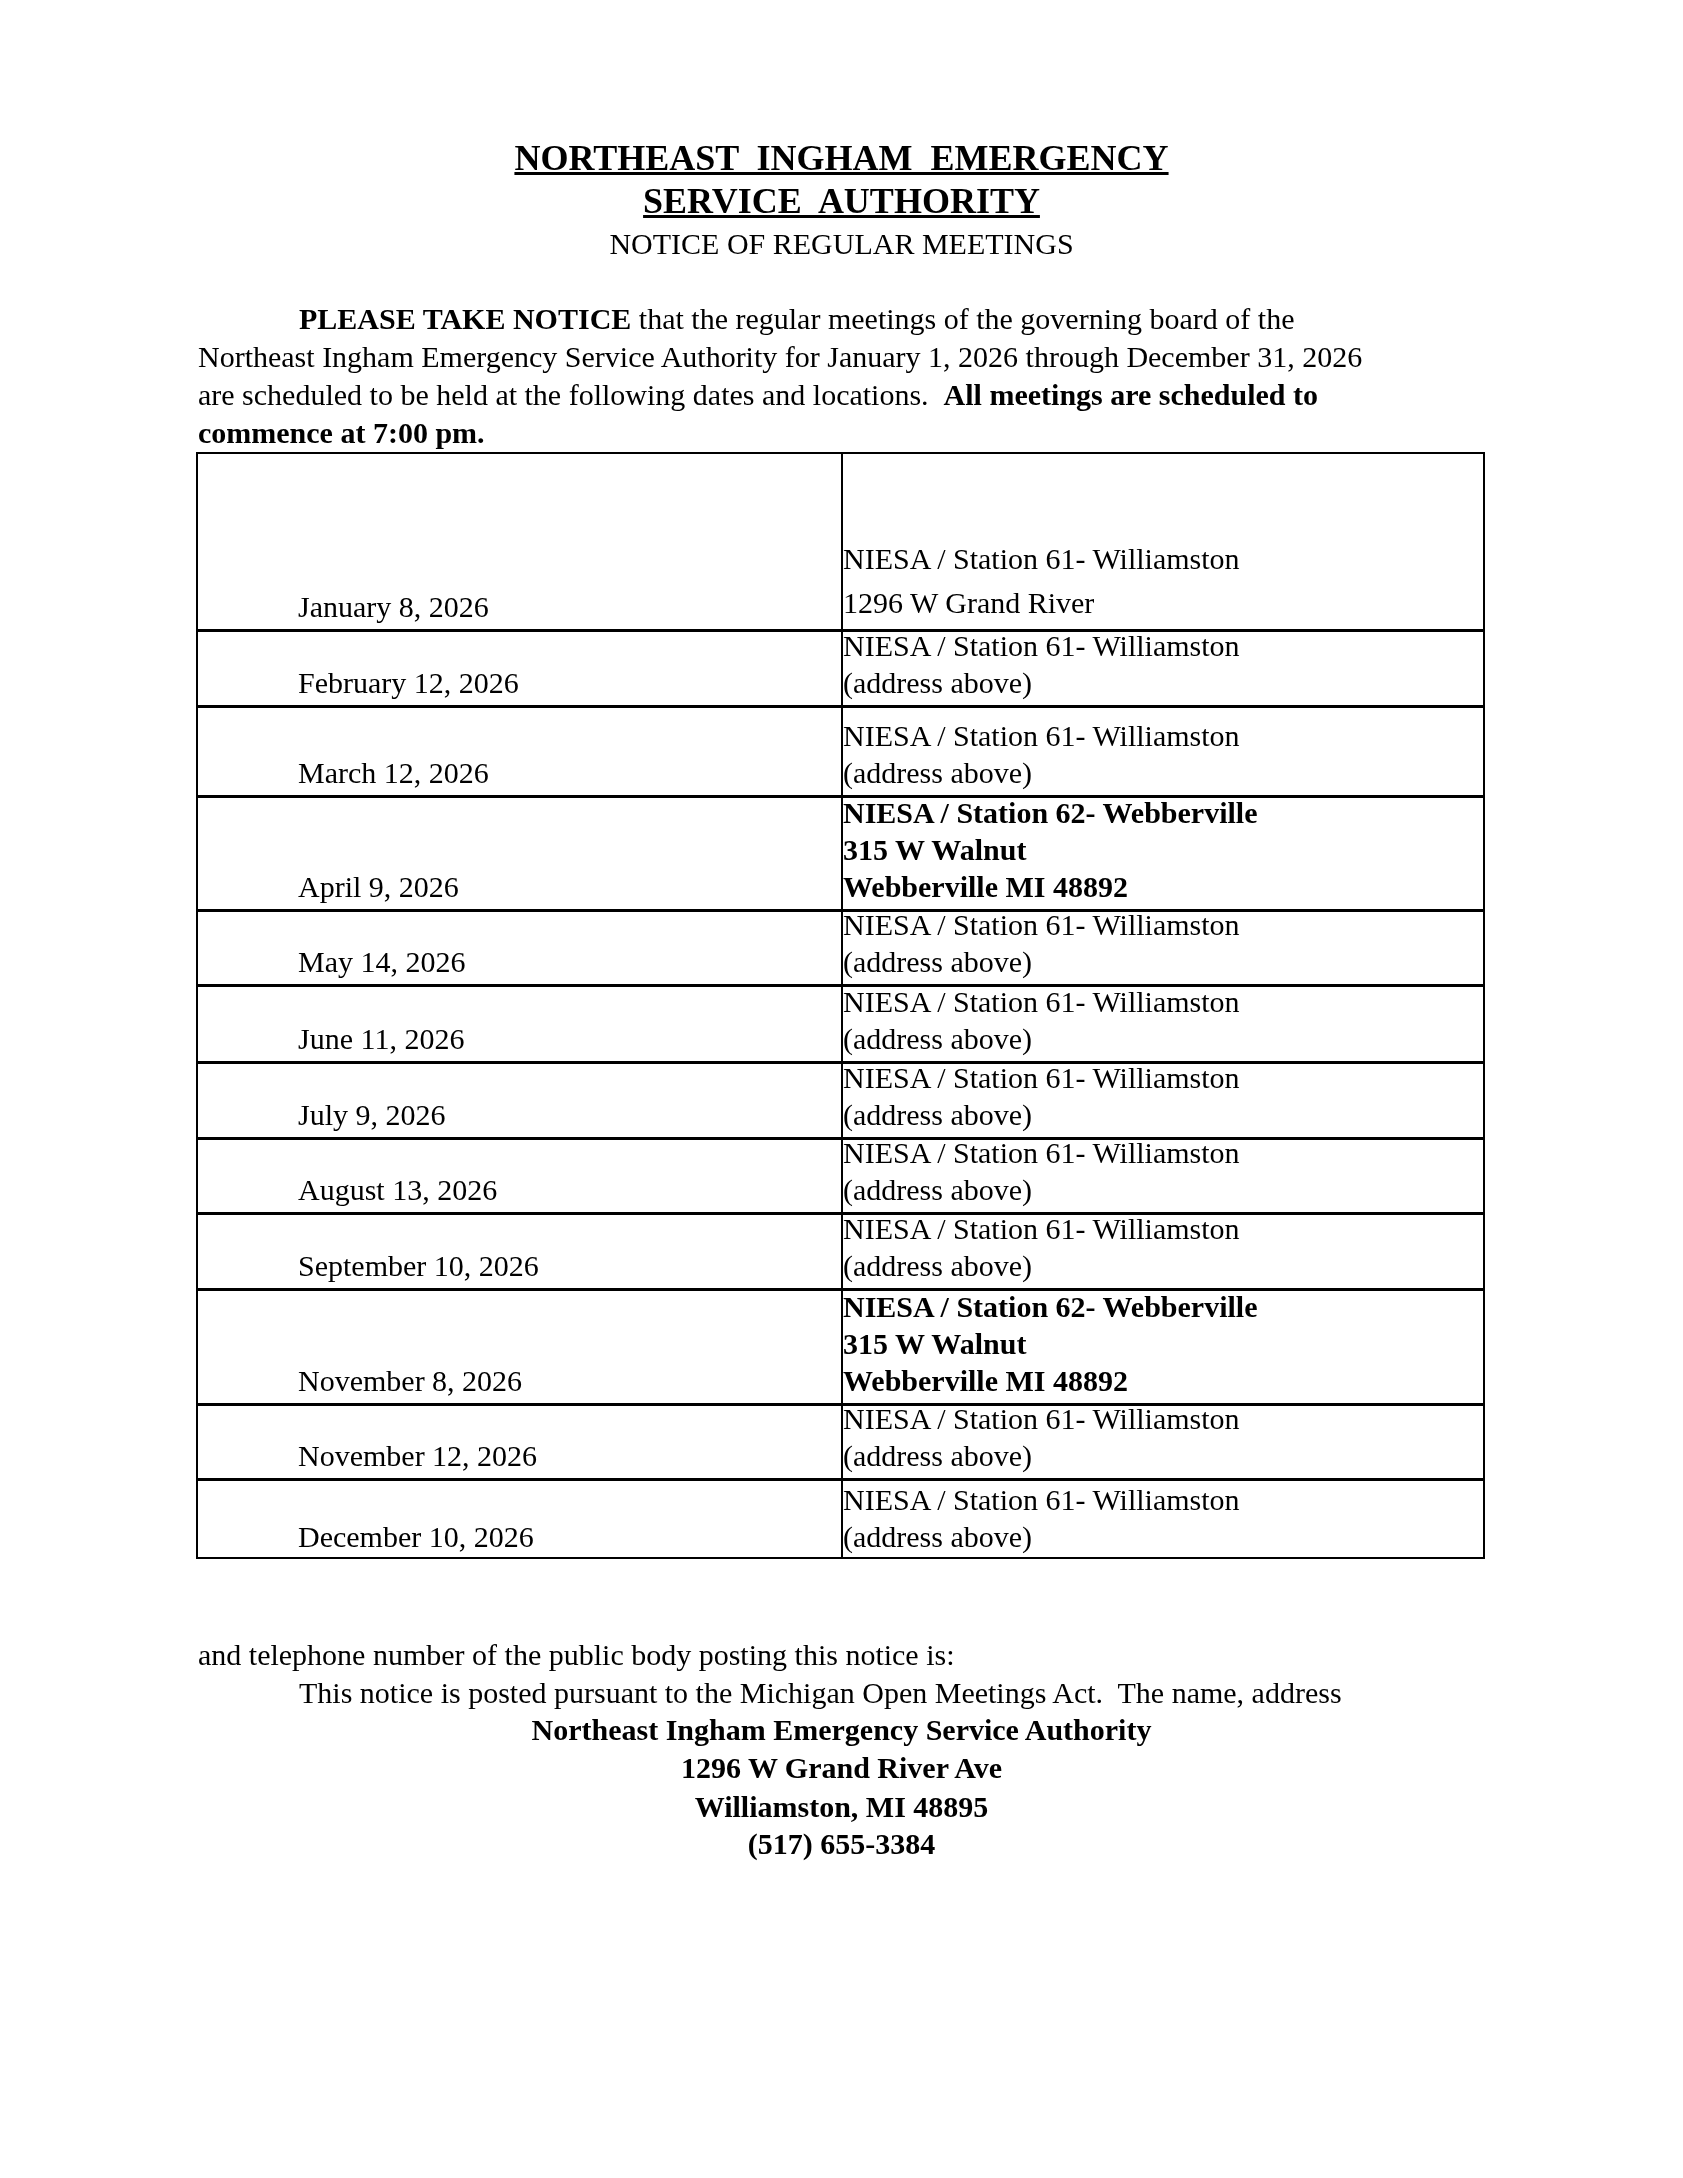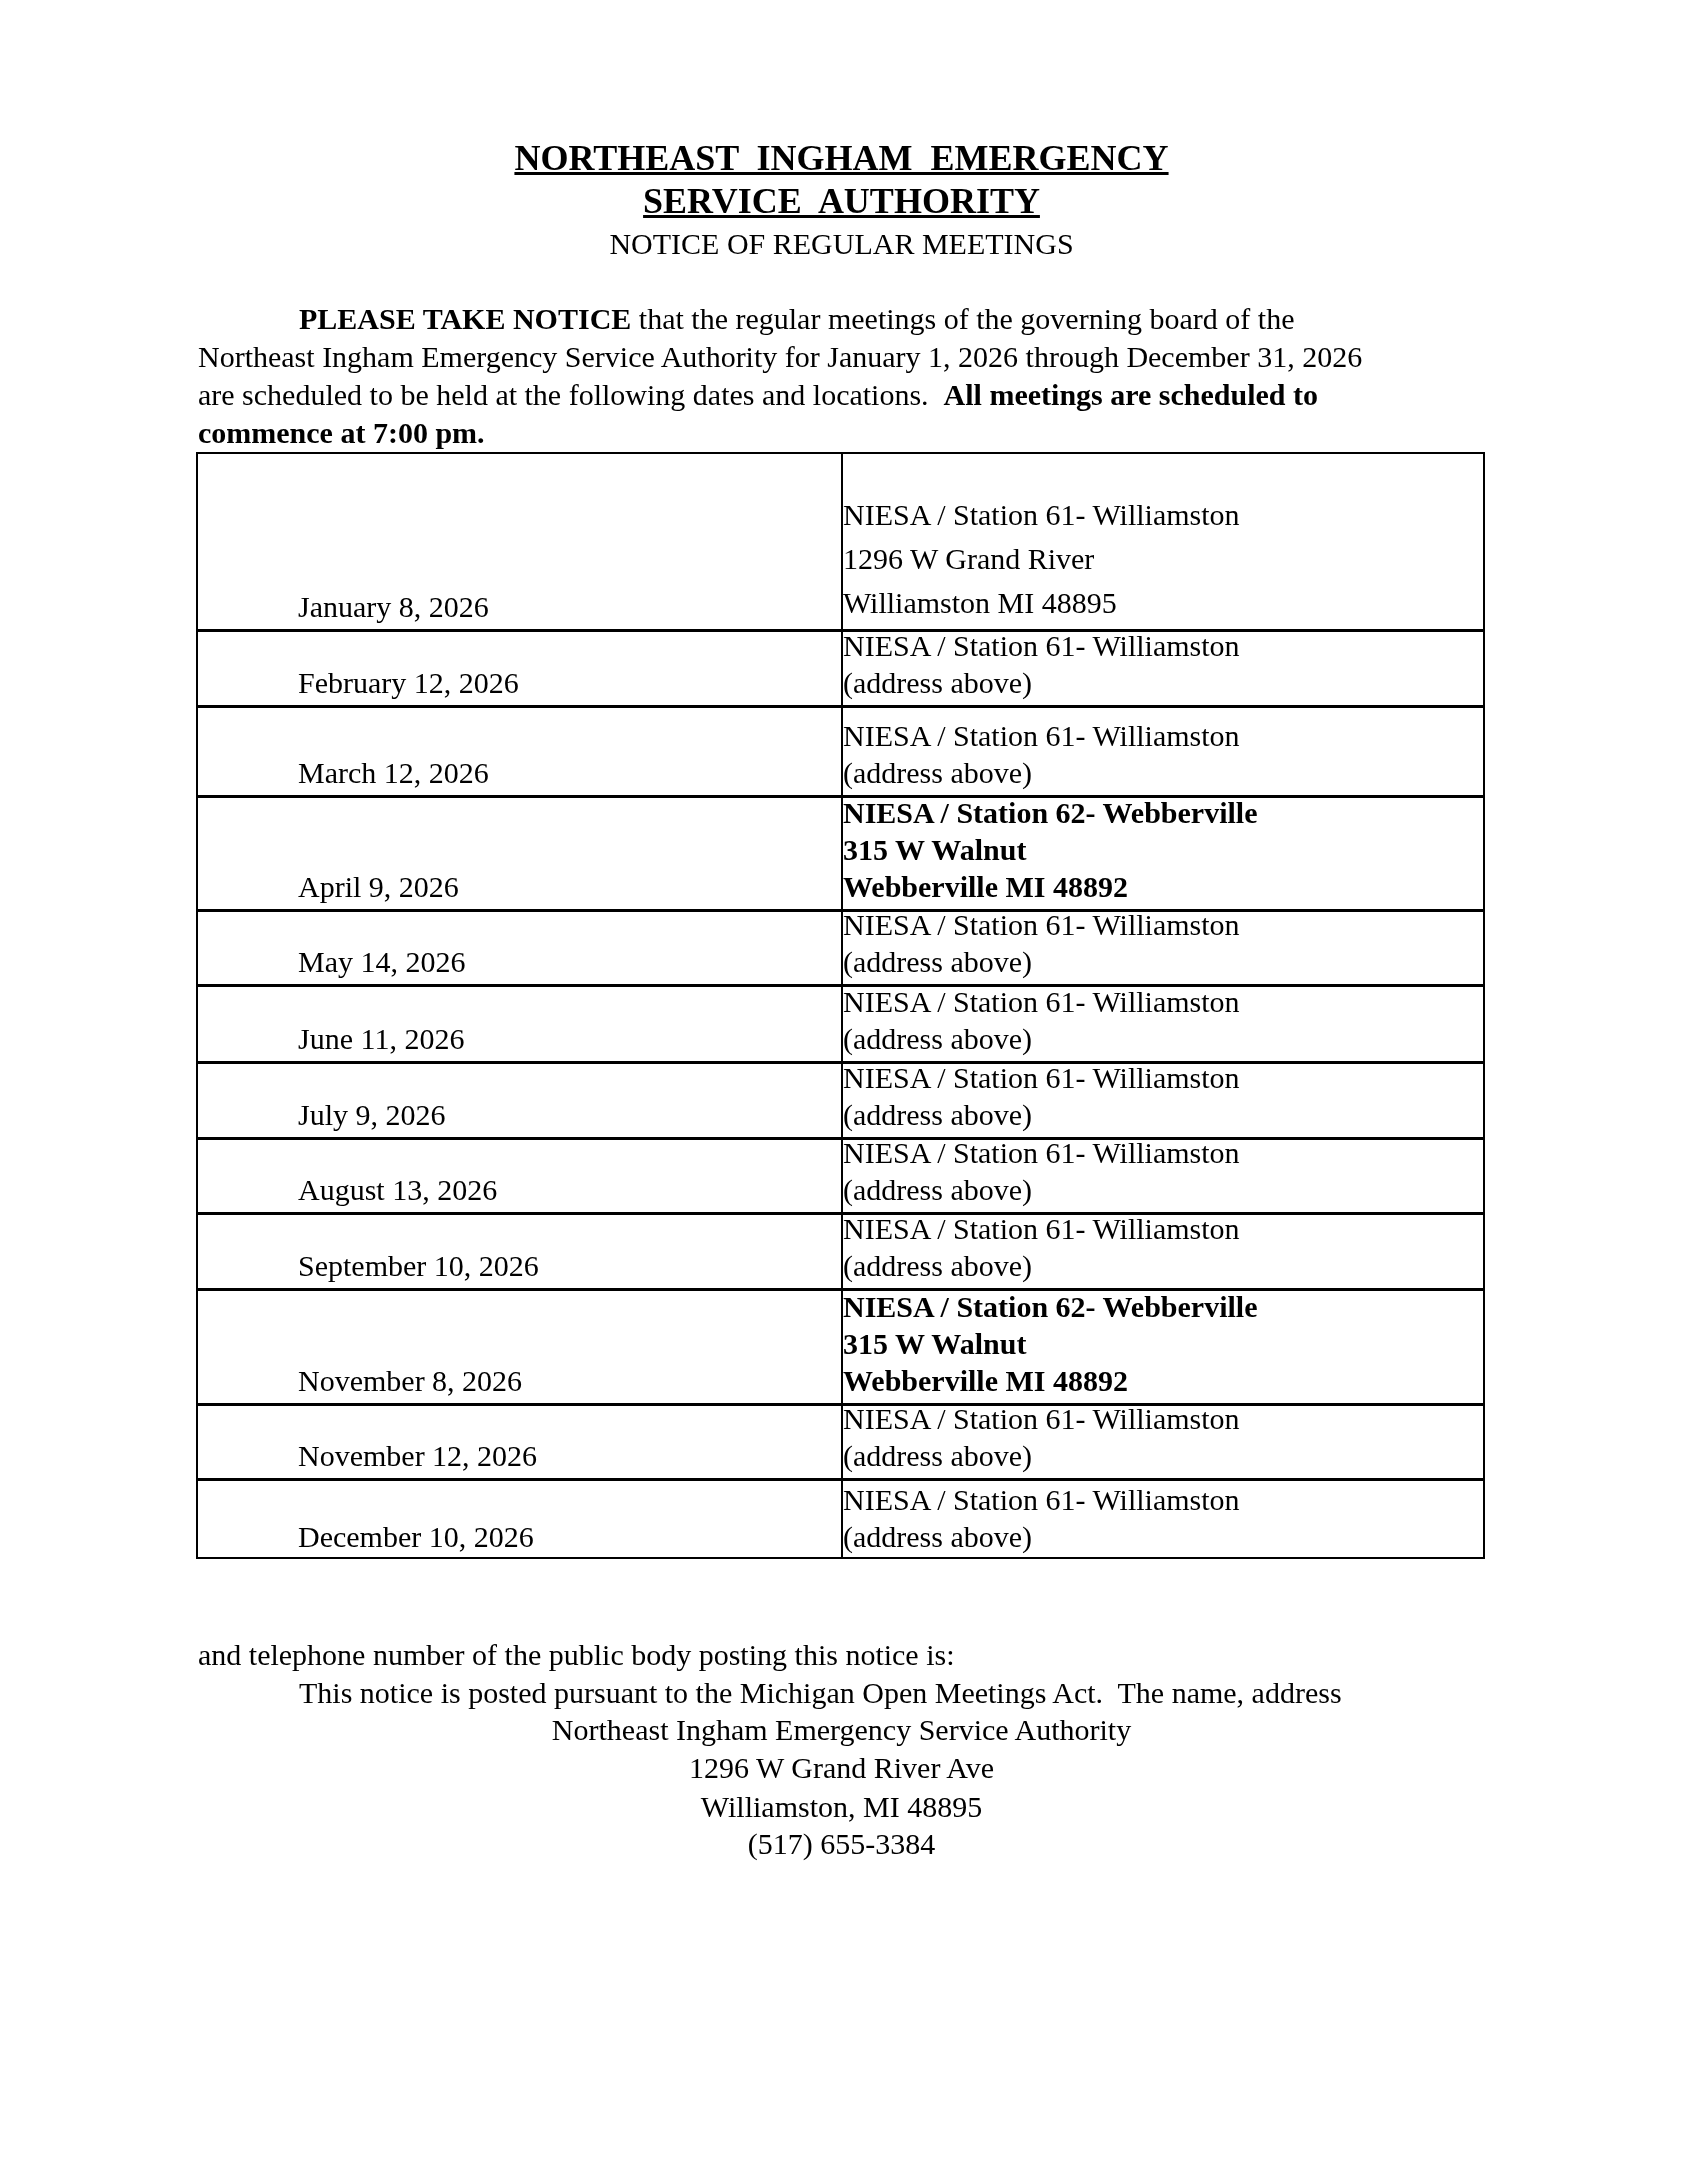--- a/index.html
+++ b/index.html
@@ -51,21 +51,21 @@
   .row.tall .cell-loc { line-height: 44px; bottom: 4px; }
   .row.header .cell-h {
     position: absolute; bottom: 1px; font-weight: bold;
     font-size: 30px; line-height: 37px;
   }
   .row.header .cell-h.date { left: 2px; }
   .row.header .cell-h.loc { left: 647px; }
 
   .center-line {
     position: absolute; left: 0; width: 1683px; text-align: center;
-    font-weight: normal; font-size: 30px; line-height: 38px;
+    font-weight: bold; font-size: 30px; line-height: 38px;
   }
 </style>
 </head>
 <body>
 
 <div class="title-line" style="top:136px;">NORTHEAST  INGHAM  EMERGENCY</div>
 <div class="title-line" style="top:179px;">SERVICE  AUTHORITY</div>
 <div class="subtitle-line" style="top:225px;">NOTICE OF REGULAR MEETINGS</div>
 
 <div class="para" id="intro" style="top:300px;">
@@ -75,21 +75,20 @@
     <span class="line"><span class="b">commence at 7:00 pm.</span></span>
   </div>
 
 <div id="table">
   <div id="rows">
       <div class="row tall" style="top: 51px; height: 129px;">
         <span class="cell-date">January 8, 2026</span>
         <div class="cell-loc">
           <span class="loc-line">NIESA / Station 61- Williamston</span>
           <span class="loc-line">1296 W Grand River</span>
-          <span class="loc-line">Williamston MI 48895</span>
         </div>
       </div>
       <div class="row" style="top: 180px; height: 76px;">
         <span class="cell-date">February 12, 2026</span>
         <div class="cell-loc">
           <span class="loc-line">NIESA / Station 61- Williamston</span>
           <span class="loc-line">(address above)</span>
         </div>
       </div>
       <div class="row" style="top: 256px; height: 90px;">

